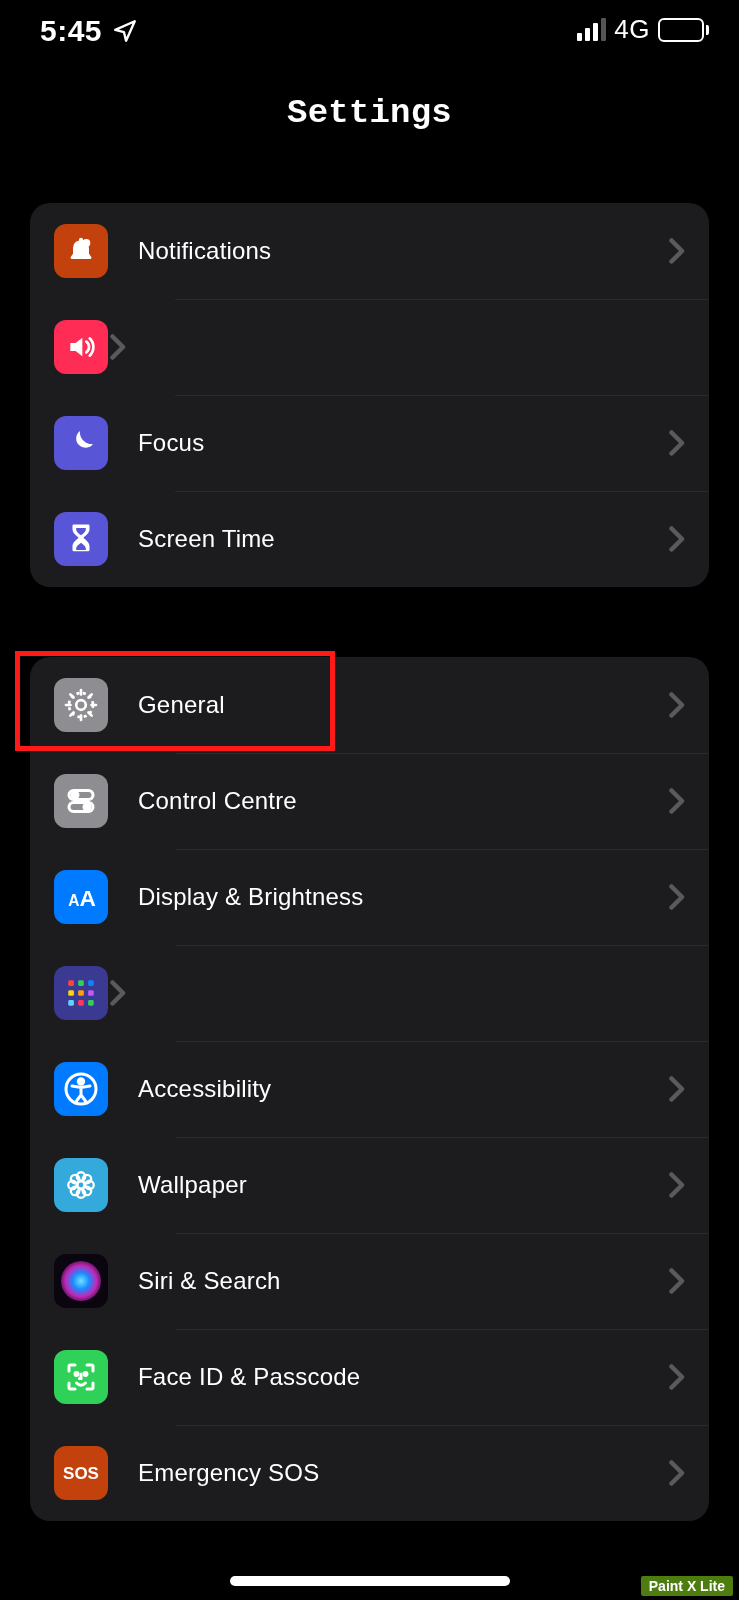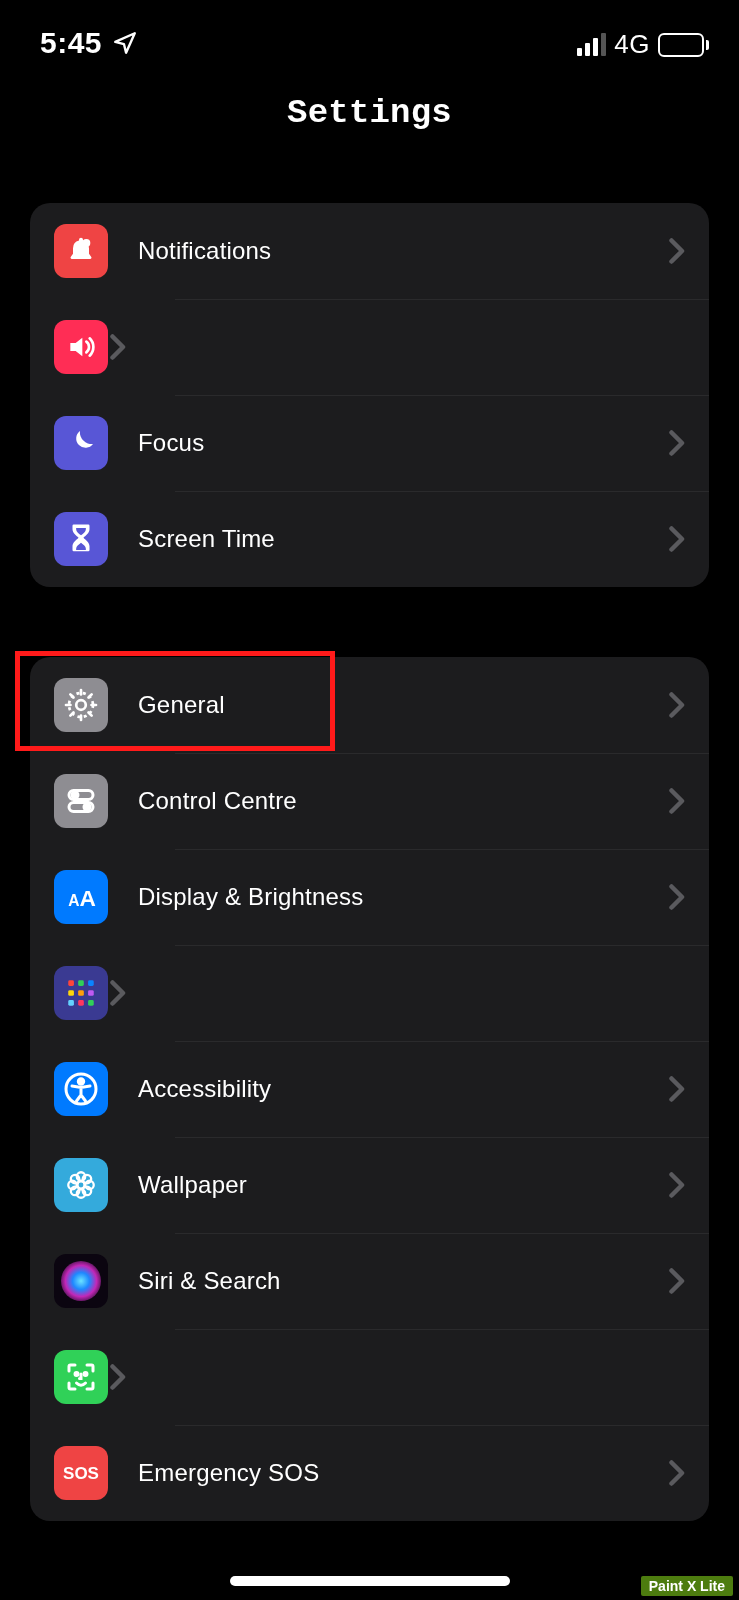--- a/index.html
+++ b/index.html
@@ -1,20 +1,20 @@
 <!DOCTYPE html>
 <html><head>
   <meta charset="utf-8">
   <style>
     * { margin: 0; padding: 0; box-sizing: border-box; }
     html, body { width: 739px; height: 1600px; background: #000; font-family: -apple-system, "Helvetica Neue", Arial, sans-serif; color: #fff; overflow: hidden; }
     body { position: relative; }
 
     
-    .status-bar { display: flex; justify-content: space-between; align-items: flex-end; padding: 14px 30px 0 40px; height: 60px; font-size: 30px; font-weight: 600; letter-spacing: 0.5px; }
+    .status-bar { display: flex; justify-content: space-between; align-items: flex-start; padding: 14px 30px 0 40px; height: 60px; font-size: 30px; font-weight: 600; letter-spacing: 0.5px; }
     .status-left { display: flex; align-items: center; gap: 10px; }
     .status-right { display: flex; align-items: center; gap: 8px; }
     .signal-bars { display: inline-flex; align-items: flex-end; gap: 3px; height: 22px; }
     .signal-bars span { width: 5px; background: #fff; border-radius: 1px; }
     .signal-bars span:nth-child(1){height:8px}
     .signal-bars span:nth-child(2){height:13px}
     .signal-bars span:nth-child(3){height:18px}
     .signal-bars span:nth-child(4){height:23px;background:#555}
     .battery { display:inline-flex; align-items:center; }
     .battery-body { width:46px; height:24px; border:2.5px solid #fff; border-radius:6px; padding:2px; }
@@ -28,21 +28,21 @@
     
     .group { background: #1c1c1e; margin: 36px 30px 0; border-radius: 20px; overflow: visible; position: relative; }
     .group + .group { margin-top: 70px; }
     .row { display: flex; align-items: center; height: 96px; padding: 0 24px; cursor: pointer; position: relative; }
     .row + .row::before { content:""; position:absolute; left:145px; right:0; top:0; height:1px; background:#2a2a2c; }
     .icon { width:54px; height:54px; border-radius:12px; display:flex; align-items:center; justify-content:center; flex-shrink:0; }
     .label { margin-left: 30px; font-size: 24px; font-weight: 400; letter-spacing: 0.2px; flex: 1; }
     .chevron { flex-shrink: 0; }
 
     
-    .bg-red    { background:#ef4444; }
+    .bg-red    { background:#c2410c; }
     .bg-pink   { background:#ff2d55; }
     .bg-indigo { background:#5856d6; }
     .bg-gray   { background:#8e8d92; }
     .bg-blue   { background:#007aff; }
     .bg-purple { background:#3a3a92; }
     .bg-cyan   { background:#34aadc; }
     .bg-green  { background:#30d158; }
 
     .annotation-box { position: absolute; border: 5px solid #ff1a1a; pointer-events: none; }
 
@@ -269,20 +269,21 @@
       </div>
       <div class="row">
         <div class="icon bg-green">
           <svg width="36" height="36" viewBox="0 0 24 24" fill="none" stroke="#fff" stroke-width="2" stroke-linecap="round">
             <path d="M4 8V5a1 1 0 0 1 1-1h3M20 8V5a1 1 0 0 0-1-1h-3M4 16v3a1 1 0 0 0 1 1h3M20 16v3a1 1 0 0 1-1 1h-3"></path>
             <circle cx="9" cy="10" r="1" fill="#fff"></circle>
             <circle cx="15" cy="10" r="1" fill="#fff"></circle>
             <path d="M12 10v3h-1M9 16c1 1 2 1.5 3 1.5s2-.5 3-1.5"></path>
           </svg>
         </div>
+        <div class="label">Face ID &amp; Passcode</div>
         <div class="chevron">
           <svg width="18" height="30" viewBox="0 0 12 20" fill="none" stroke="#5a5a5e" stroke-width="3" stroke-linecap="round" stroke-linejoin="round">
             <path d="M3 3l7 7-7 7"></path>
           </svg>
         </div>
       </div>
       <div class="row">
         <div class="icon bg-red">
           <svg width="44" height="30" viewBox="0 0 44 20">
             <text x="22" y="16" text-anchor="middle" font-size="17" font-weight="800" font-family="Arial" fill="#fff">SOS</text>

